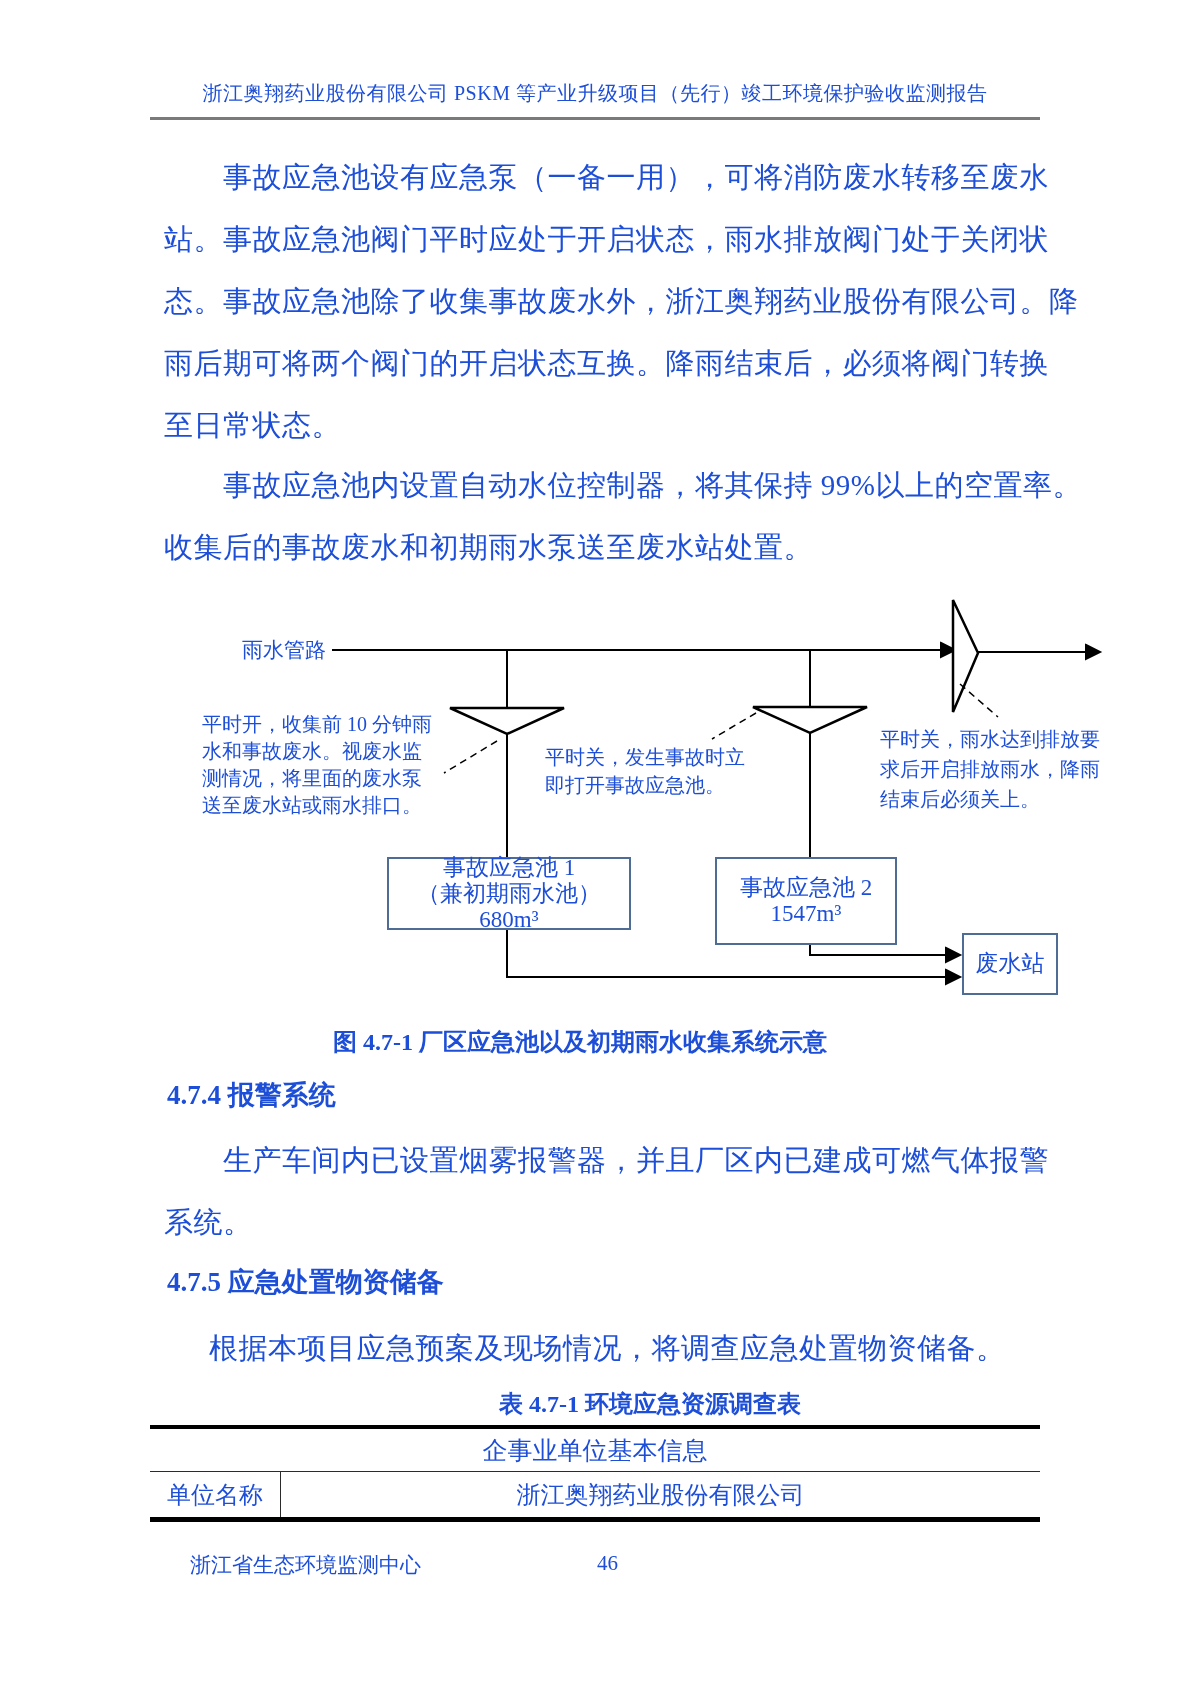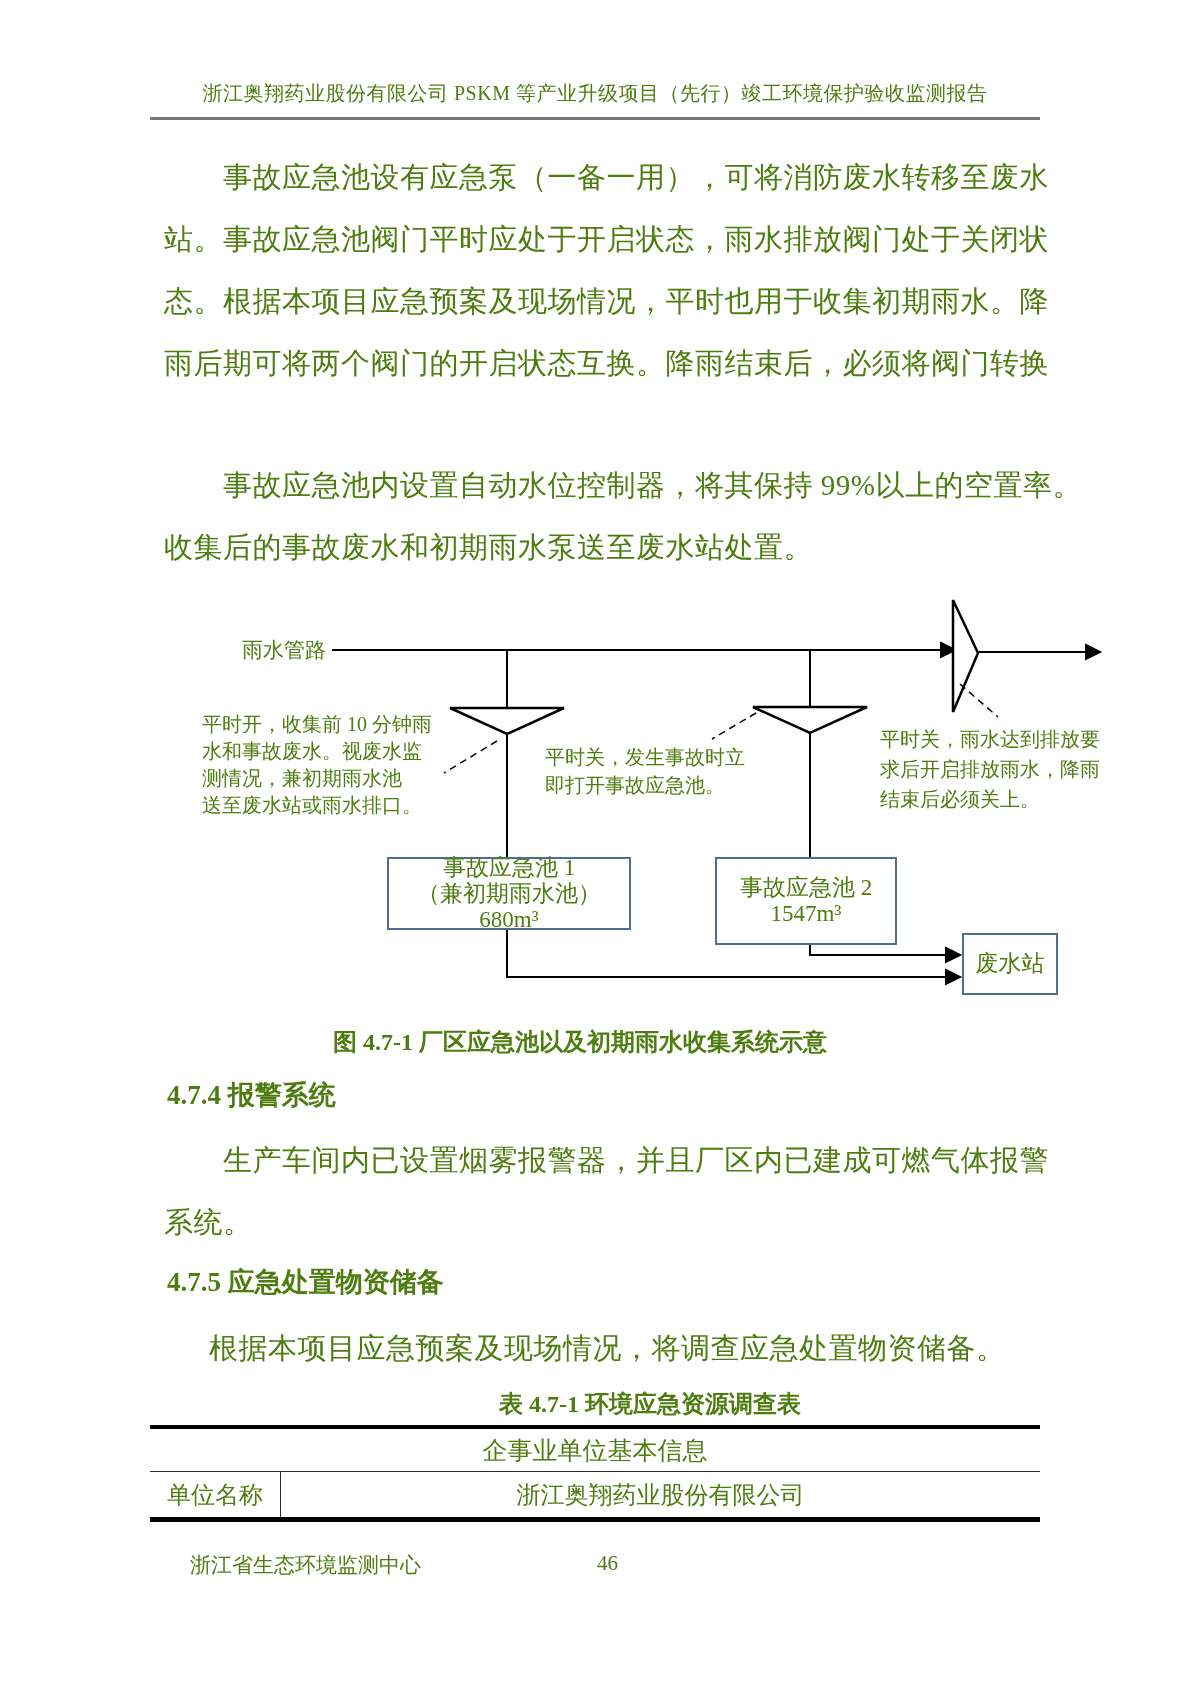--- a/index.html
+++ b/index.html
@@ -1,18 +1,18 @@
 <!DOCTYPE html>
 <html><head>
 <meta charset="utf-8">
 <style>
   html,body{margin:0;padding:0;background:#ffffff;}
   .page{
     position:relative;width:1190px;height:1683px;background:#ffffff;overflow:hidden;
-    font-family:"Liberation Serif","DejaVu Serif",serif;color:#4d7c0f;
+    font-family:"Liberation Serif","DejaVu Serif",serif;color:#1d4ed8;
   }
   .abs{position:absolute;}
   .hdr-title{top:80px;left:150px;width:890px;text-align:center;font-size:20px;letter-spacing:0.5px;white-space:nowrap;}
   .hdr-rule{top:117px;left:150px;width:890px;height:3px;background:#7a7a7a;}
   .para{font-size:29px;letter-spacing:0.5px;}
   .para .bline{height:62px;line-height:62px;white-space:nowrap;}
   .para .indent{padding-left:59px;}
   .p1{top:146px;left:164px;width:900px;}
   .p2{top:454px;left:164px;width:900px;}
   .p474{top:1129px;left:164px;width:900px;}
@@ -53,22 +53,23 @@
 <body>
 
 <div class="page">
 
   <div class="abs hdr-title">浙江奥翔药业股份有限公司 PSKM 等产业升级项目（先行）竣工环境保护验收监测报告</div>
   <div class="abs hdr-rule"></div>
 
   <div class="abs para p1">
     <div class="bline indent">事故应急池设有应急泵（一备一用），可将消防废水转移至废水</div>
     <div class="bline">站。事故应急池阀门平时应处于开启状态，雨水排放阀门处于关闭状</div>
-    <div class="bline">态。根据本项目应急预案及现场情况，平时也用于收集初期雨水。降</div>
+    <div class="bline">态。事故应急池除了收集事故废水外，浙江奥翔药业股份有限公司。降</div>
     <div class="bline">雨后期可将两个阀门的开启状态互换。降雨结束后，必须将阀门转换</div>
+    <div class="bline">至日常状态。</div>
   </div>
 
   <div class="abs para p2">
     <div class="bline indent">事故应急池内设置自动水位控制器，将其保持 99%以上的空置率。</div>
     <div class="bline">收集后的事故废水和初期雨水泵送至废水站处置。</div>
   </div>
 
   <svg class="abs dg-svg" width="1190" height="1683" viewBox="0 0 1190 1683">
     <g stroke="#000000" stroke-width="2" fill="none">
 
@@ -97,21 +98,21 @@
         <line x1="960" y1="684" x2="998" y2="717"></line>
       </g>
     </g>
   </svg>
 
   <div class="abs pipe-label">雨水管路</div>
 
   <div class="abs note note-left">
     <div>平时开，收集前 10 分钟雨</div>
     <div>水和事故废水。视废水监</div>
-    <div>测情况，兼初期雨水池</div>
+    <div>测情况，将里面的废水泵</div>
     <div>送至废水站或雨水排口。</div>
   </div>
 
   <div class="abs note note-mid">
     <div>平时关，发生事故时立</div>
     <div>即打开事故应急池。</div>
   </div>
 
   <div class="abs note note-right">
     <div>平时关，雨水达到排放要</div>

